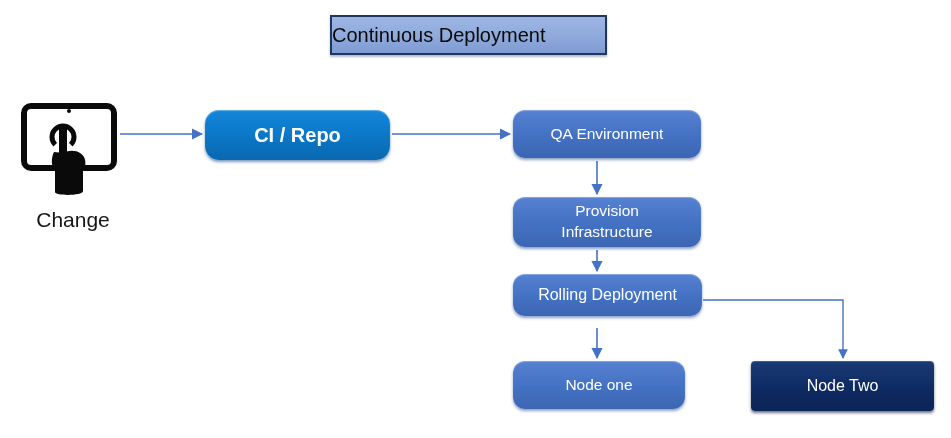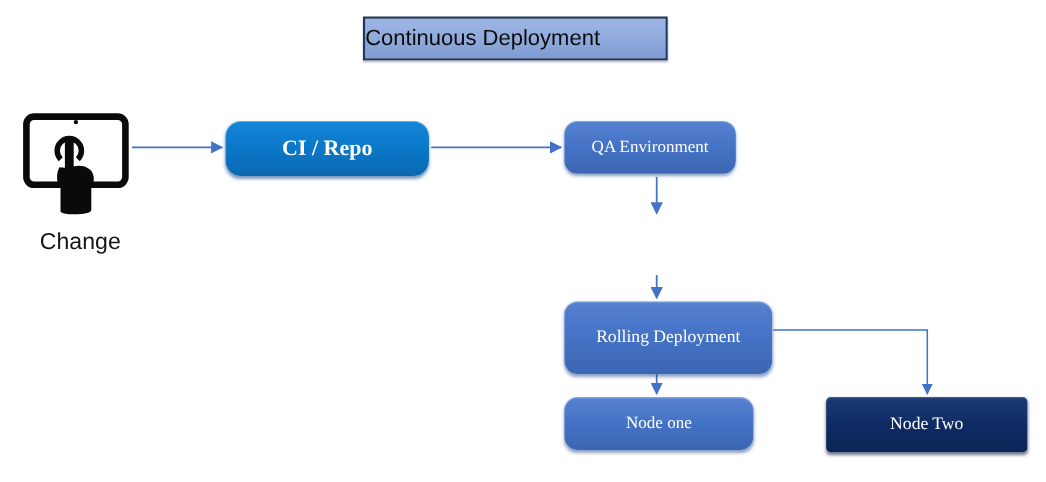--- a/index.html
+++ b/index.html
@@ -19,38 +19,37 @@
     display:flex;align-items:center;justify-content:flex-start;
     font-size:20px;color:#0a0a0a;
     box-sizing:border-box;
     box-shadow:0 2px 2px rgba(40,60,100,.35);
   }
   
   .node{
     display:flex;align-items:center;justify-content:center;
     color:#ffffff;text-align:center;
     box-sizing:border-box;
-    font-family:Liberation Serif, serif;
   }
   .node-ci{
     left:205px;top:110px;width:185px;height:50px;
     border-radius:14px;
     background:linear-gradient(180deg,#1486d9 0%,#0b76c6 55%,#0a68b0 100%);
     font-size:20px;font-weight:bold;
     box-shadow:0 2px 3px rgba(10,70,130,.55), inset 0 1px 1px rgba(255,255,255,.35);
   }
   .node-blue{
     border-radius:12px;
     background:linear-gradient(180deg,#5781d1 0%,#4472c4 50%,#3c66b2 100%);
     font-size:15.5px;
     box-shadow:0 2px 3px rgba(46,83,150,.55), inset 0 1px 1px rgba(255,255,255,.3);
   }
-  .node-qa{left:513px;top:110px;width:156px;height:48px;}
+  .node-qa{left:513px;top:110px;width:188px;height:48px;}
   .node-provision{left:513px;top:197px;width:188px;height:50px;padding:0 30px;line-height:1.35;}
-  .node-rolling{left:513px;top:274px;width:189px;height:66px;font-size:16px;}
+  .node-rolling{left:513px;top:274px;width:189px;height:42px;font-size:16px;}
   .node-one{left:513px;top:361px;width:172px;height:48px;}
   .node-navy{
     left:751px;top:361px;width:183px;height:50px;
     border-radius:4px;
     background:linear-gradient(180deg,#1a3a75 0%,#0e2a62 55%,#0c2456 100%);
     font-size:16px;
     box-shadow:0 2px 3px rgba(10,25,60,.6), inset 0 1px 1px rgba(255,255,255,.18);
   }
   .change-icon{left:20px;top:96px;width:100px;height:104px;}
   .change-label{
@@ -92,20 +91,23 @@
   </div>
 
   <div class="abs node node-ci">
     <span>CI / Repo</span>
   </div>
 
   <div class="abs node node-blue node-qa">
     <span>QA Environment</span>
   </div>
 
+  <div class="abs node node-blue node-provision">
+    <span>Provision Infrastructure</span>
+  </div>
 
   <div class="abs node node-blue node-rolling">
     <span>Rolling Deployment</span>
   </div>
 
   <div class="abs node node-blue node-one">
     <span>Node one</span>
   </div>
 
   <div class="abs node node-navy">

